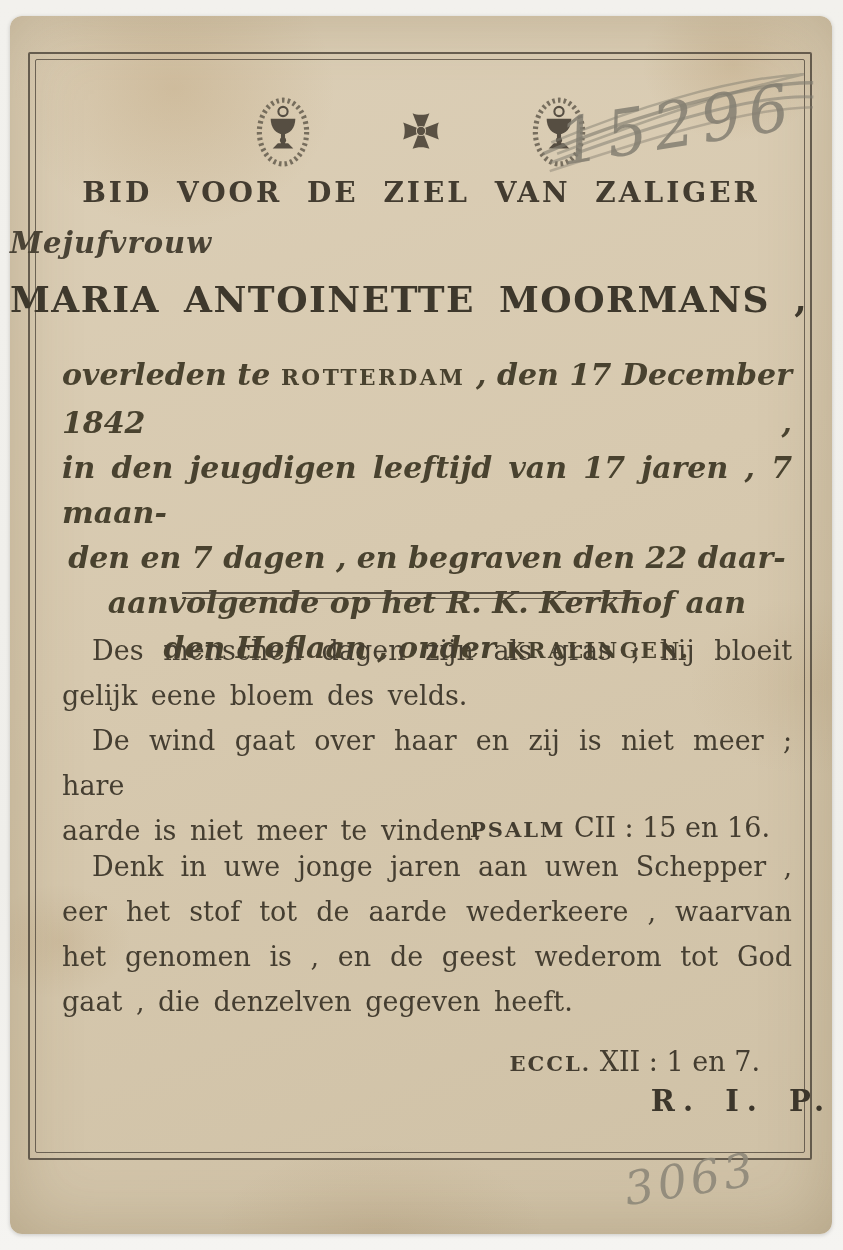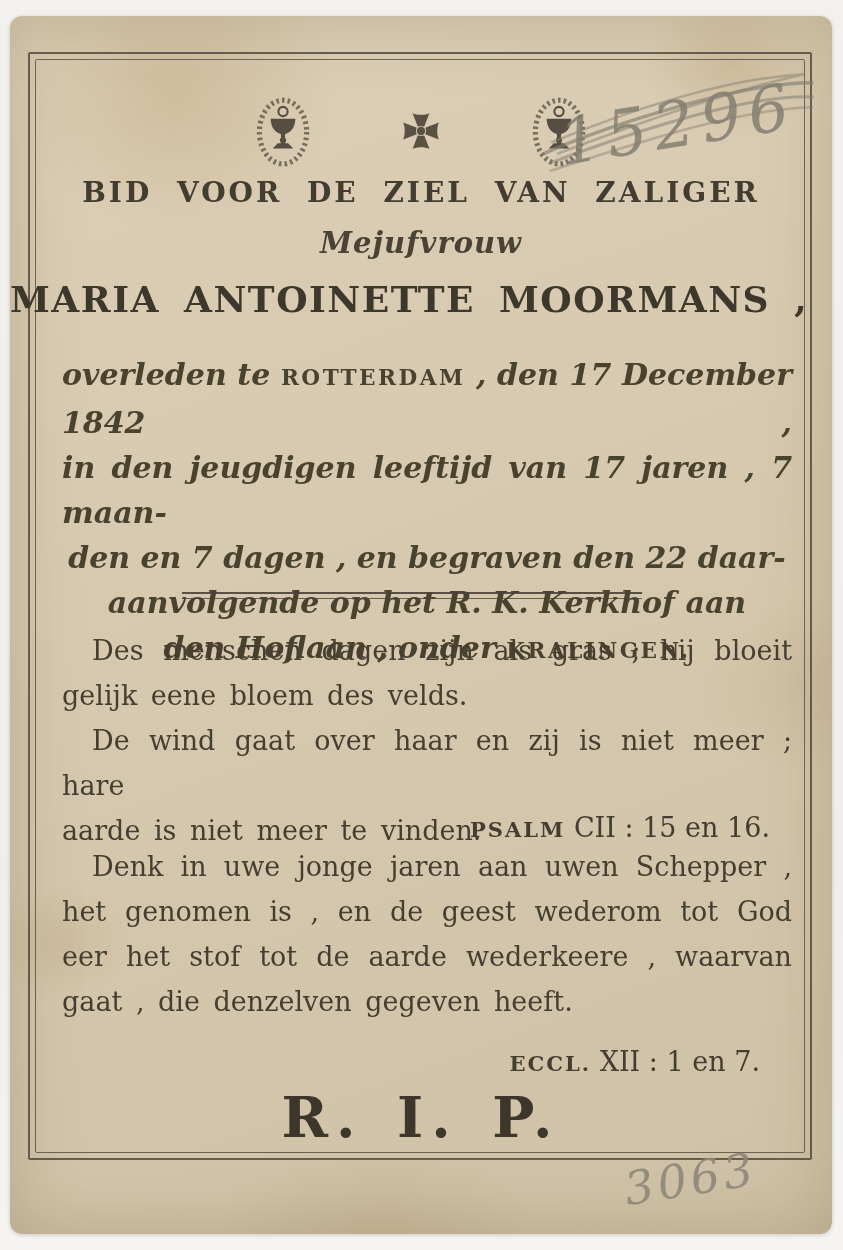--- a/index.html
+++ b/index.html
@@ -22,42 +22,42 @@
   }
   .frame-outer{position:absolute;left:18px;top:36px;right:20px;bottom:74px;
     border:2px solid rgba(82,74,62,.85);border-radius:2px;}
   .frame-inner{position:absolute;left:25px;top:43px;right:27px;bottom:81px;
     border:1.5px solid rgba(82,74,62,.8);border-radius:2px;}
   .abs{position:absolute;left:0;right:0;}
   .ornaments{top:78px;display:flex;justify-content:center;align-items:center;gap:88px;}
   .header-line{top:160px;font-size:28px;font-weight:700;letter-spacing:3px;
     word-spacing:12px;color:#433c30;text-align:center;}
   .salutation{top:210px;font-size:29px;font-style:italic;font-weight:700;
-    color:#4a4335;text-align:center;letter-spacing:1px;word-spacing:4px;}
+    color:#4a4335;text-align:left;letter-spacing:1px;word-spacing:4px;}
   .name{top:262px;font-size:36px;font-weight:700;letter-spacing:1.5px;word-spacing:10px;
     color:#3e382c;text-align:left;white-space:nowrap;}
   .intro{top:336px;left:52px;width:730px;font-size:30px;font-style:italic;font-weight:700;
     color:#49422f;line-height:45px;}
   .jline{text-align:justify;text-align-last:justify;}
   .cline{text-align:center;}
   .sc{font-style:normal;font-size:0.72em;letter-spacing:2.5px;font-weight:700;}
   .divider{position:absolute;top:576px;left:172px;width:460px;height:4px;
     border-top:2.5px solid rgba(76,68,56,.9);border-bottom:1.5px solid rgba(76,68,56,.8);}
   .quote{left:52px;width:730px;font-size:27px;color:#453e31;line-height:45px;
     word-spacing:5px;}
   .quote .indent{text-indent:30px;}
   .lline{text-align:left;}
   .psalm-block{top:612px;}
   .eccl-block{top:828px;}
   .ref{left:52px;width:730px;font-size:27px;color:#443d30;text-align:right;}
   .psalm-ref{top:796px;padding-right:22px;box-sizing:border-box;}
   .eccl-ref{top:1030px;padding-right:32px;box-sizing:border-box;}
   .ref .sc{font-size:0.78em;letter-spacing:2px;}
-  .rip{top:1068px;font-size:56px;font-weight:700;letter-spacing:8px;word-spacing:6px;
-    color:#3c362b;text-align:center;}
+  .rip{top:1068px;font-size:29px;font-weight:700;letter-spacing:8px;word-spacing:6px;
+    color:#3c362b;text-align:right;}
   .imprint{top:1150px;font-size:23px;color:#4a4336;text-align:center;letter-spacing:1px;}
   .imprint .pub{font-style:italic;font-weight:700;word-spacing:9px;margin-left:10px;}
   .pencil-top{position:absolute;left:528px;top:56px;width:286px;height:104px;}
   .pencil-bottom{position:absolute;left:614px;top:1136px;font-size:46px;font-style:italic;
     color:#8e8879;transform:rotate(-9deg);letter-spacing:4px;opacity:.9;}
   svg text{font-family:"DejaVu Serif","Liberation Serif",serif;}
 </style>
 </head>
 <body>
 
@@ -124,22 +124,22 @@
     <div class="jline indent">Des menschen dagen zijn als gras ; hij bloeit</div>
     <div class="lline">gelijk eene bloem des velds.</div>
     <div class="jline indent">De wind gaat over haar en zij is niet meer ; hare</div>
     <div class="lline">aarde is niet meer te vinden.</div>
   </div>
 
   <div class="abs ref psalm-ref"><span class="sc">PSALM</span><span> CII : 15 en 16.</span></div>
 
   <div class="abs quote eccl-block">
     <div class="jline indent">Denk in uwe jonge jaren aan uwen Schepper ,</div>
+    <div class="jline">eer het stof tot de aarde wederkeere , waarvan</div>
     <div class="jline">het genomen is , en de geest wederom tot God</div>
-    <div class="jline">eer het stof tot de aarde wederkeere , waarvan</div>
     <div class="lline">gaat , die denzelven gegeven heeft.</div>
   </div>
 
   <div class="abs ref eccl-ref"><span class="sc">ECCL.</span><span> XII : 1 en 7.</span></div>
 
   <div class="abs rip">R. I. P.</div>
 
 
   <div class="pencil-bottom">3063</div>
 

